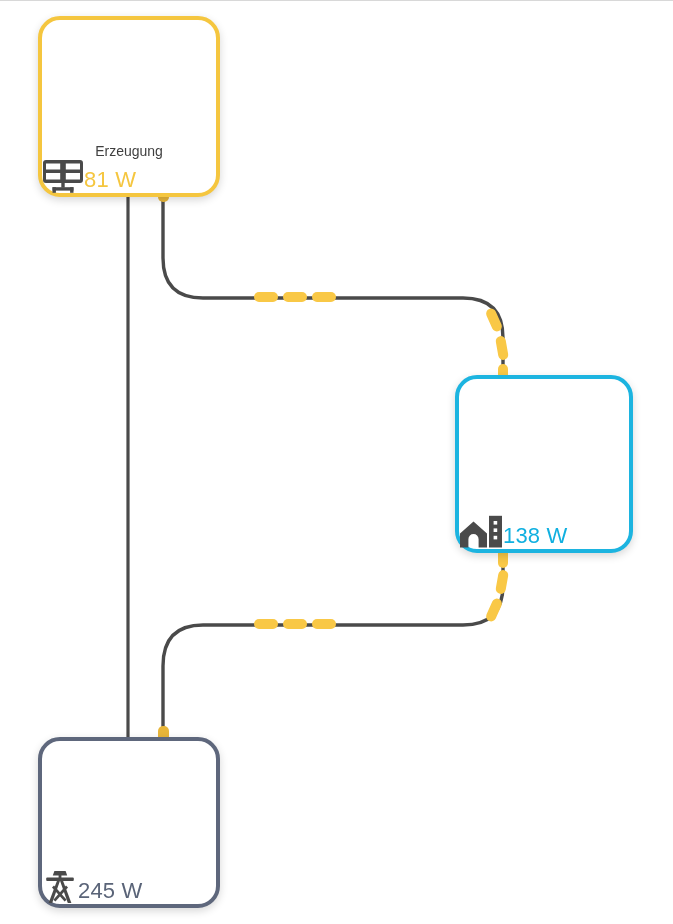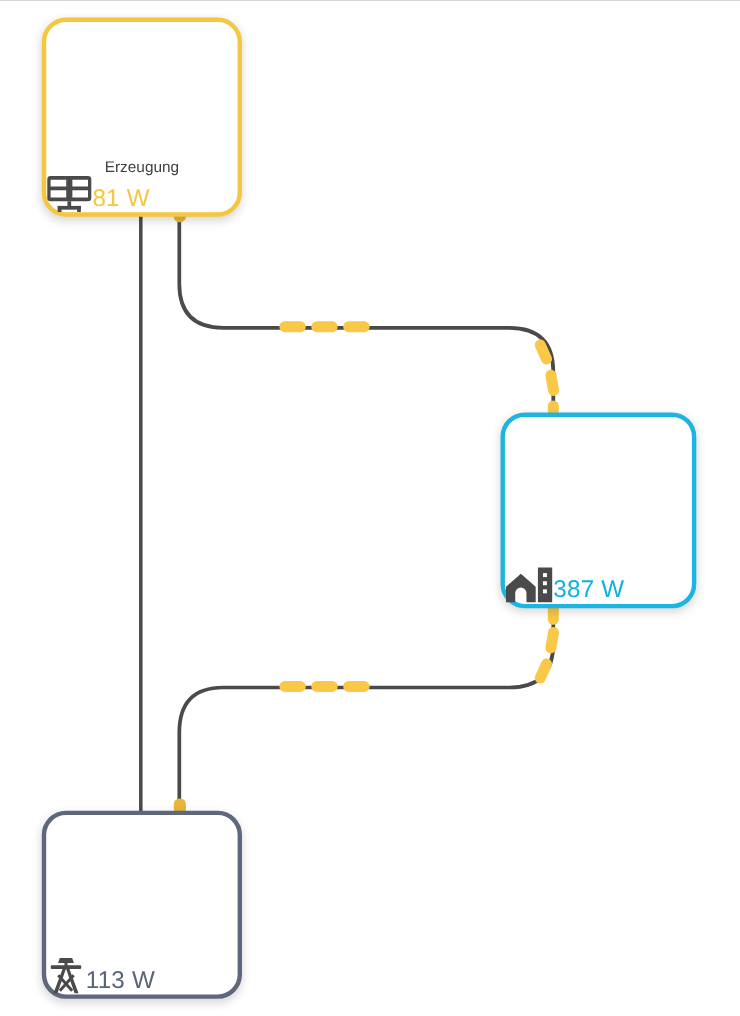--- a/index.html
+++ b/index.html
@@ -180,21 +180,21 @@
 
           <path d="M30 0.8 L43 0.8 L43 32.5 L30 32.5 Z"></path>
           <g fill="#ffffff">
             <rect x="34.6" y="6" width="3.6" height="3.6"></rect>
             <rect x="34.6" y="13.4" width="3.6" height="3.6"></rect>
             <rect x="34.6" y="20.8" width="3.6" height="3.6"></rect>
           </g>
         </g>
       </svg>
     </span>
-    <span class="node-value">387 W</span>
+    <span class="node-value">138 W</span>
   </div>
 
   <div class="node" id="node-grid">
     <span class="node-icon">
       <svg width="36" height="34" viewBox="0 0 36 34" xmlns="http://www.w3.org/2000/svg">
         <g class="icon-dark">
 
           <path d="M12.4 1 h11.2 l1.6 4.4 h-14.4 z"></path>
 
           <rect x="4.2" y="7.4" width="27.6" height="3.6" rx="1"></rect>
@@ -203,16 +203,16 @@
 
           <path d="M14.9 11 h3.0 L10.2 33 H6.6 Z"></path>
           <path d="M18.1 11 h3.0 L29.4 33 H25.8 Z"></path>
 
           <path d="M11.6 16.4 L25.2 29.4 L23.2 31.5 L9.6 18.5 Z" opacity="0"></path>
           <path d="M12.0 15.6 L24.6 29.8 L22.6 31.6 L10.0 17.4 Z"></path>
           <path d="M24.0 15.6 L11.4 29.8 L13.4 31.6 L26.0 17.4 Z"></path>
         </g>
       </svg>
     </span>
-    <span class="node-value">113 W</span>
+    <span class="node-value">245 W</span>
   </div>
 
 </div>
 
 </body></html>

